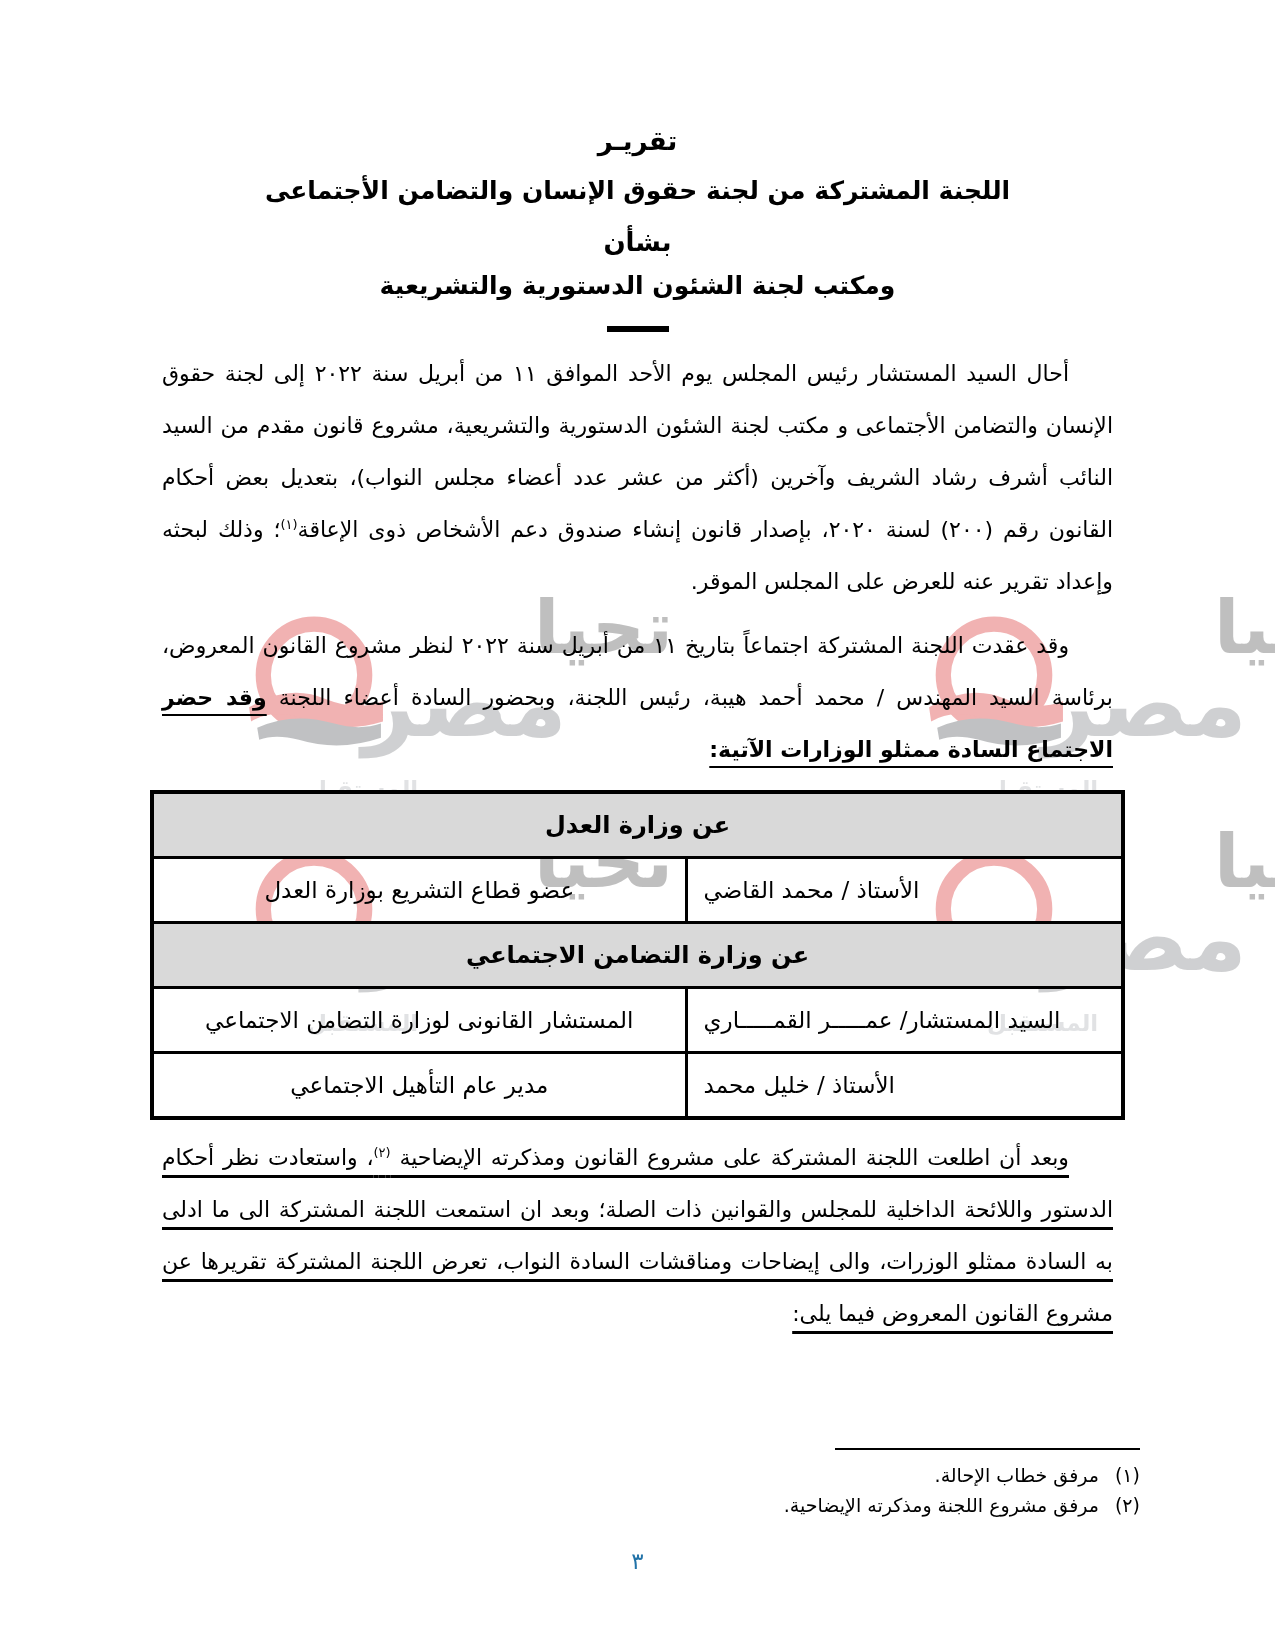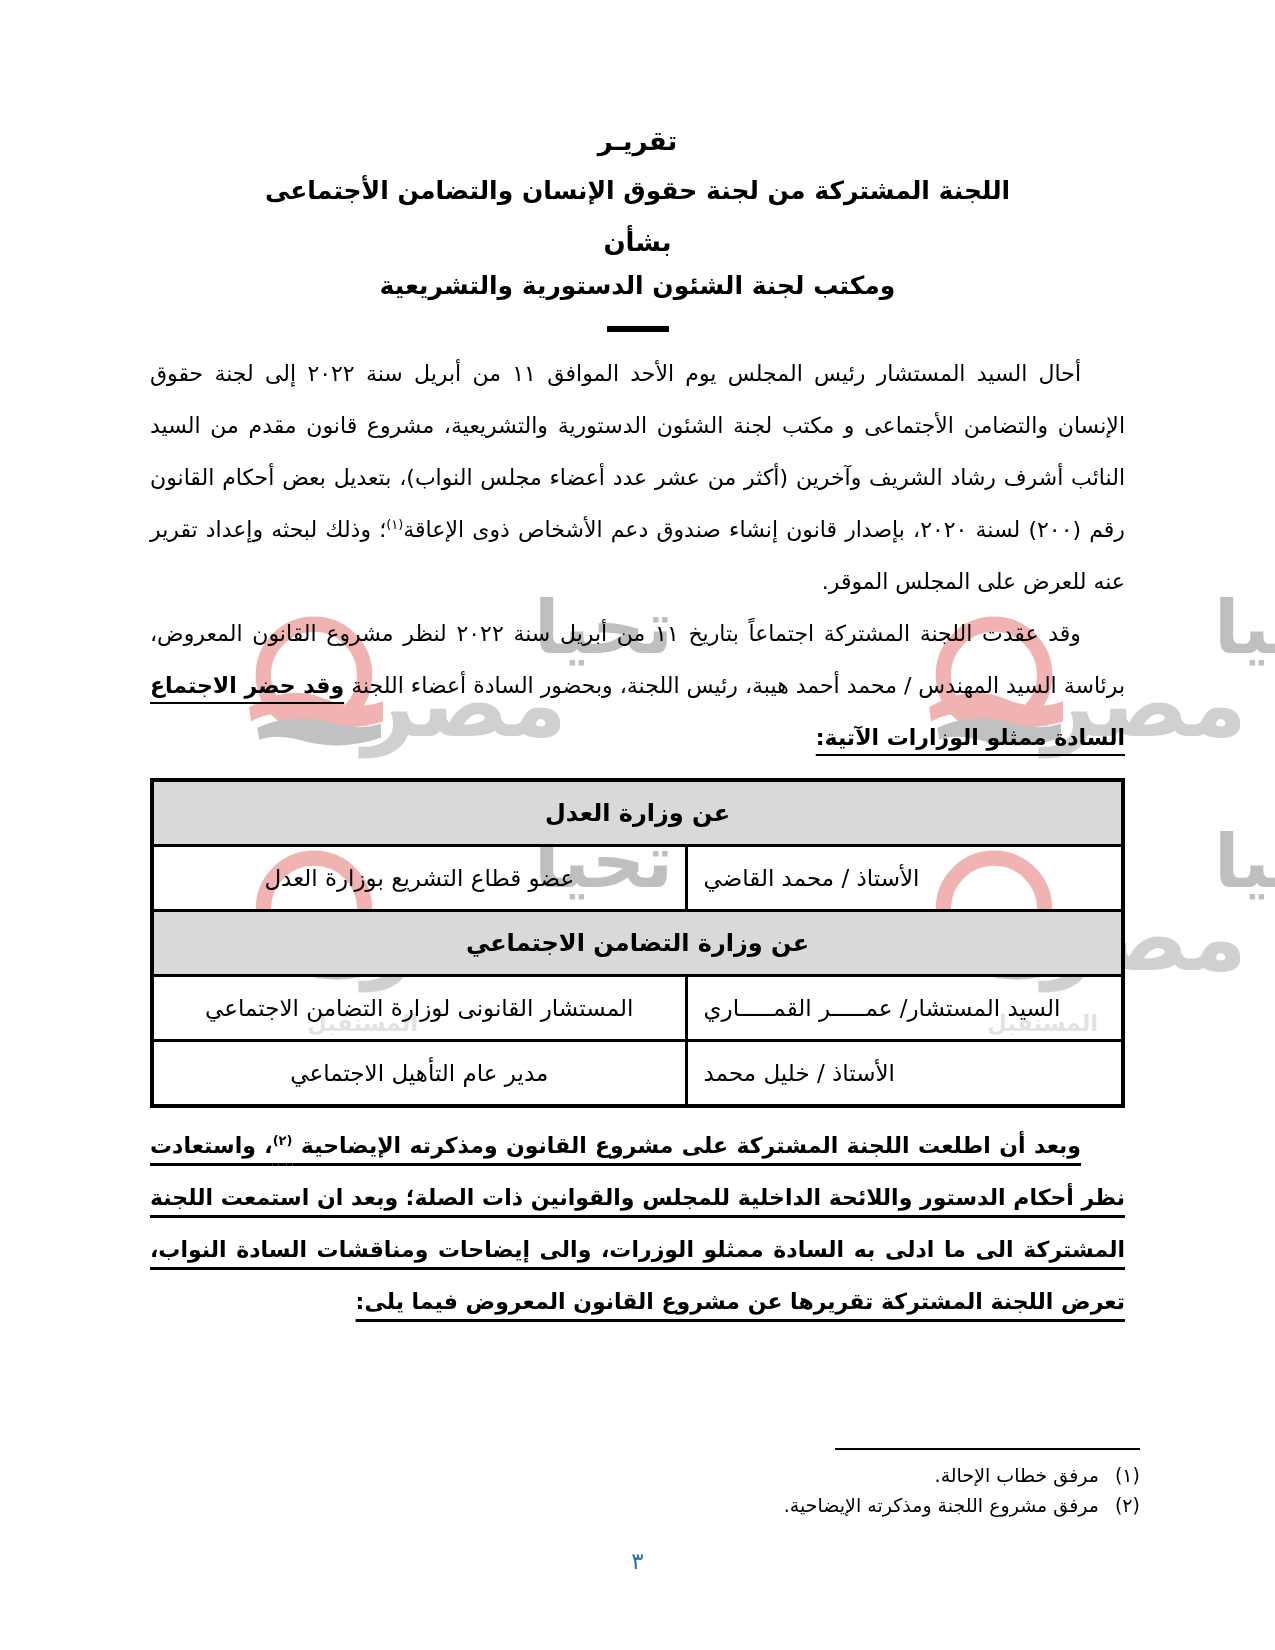--- a/index.html
+++ b/index.html
@@ -13,26 +13,26 @@
   .hdr-line{text-align:center;font-weight:bold;}
   .hdr-report{font-size:26px;margin-bottom:20px;}
   .hdr-committee{font-size:25px;margin-bottom:22px;}
   .hdr-office{font-size:25px;margin-bottom:22px;}
   .hdr-regarding{font-size:26px;margin-bottom:14px;}
 
   .big-title{font-size:25px;font-weight:bold;text-align:center;line-height:50px;letter-spacing:-0.3px;}
 
   .title-rule{width:62px;height:6px;background:#000;margin:26px auto 0 auto;}
 
-  .para{font-size:22px;line-height:52px;text-align:justify;margin:0;}
+  .para{font-size:22px;line-height:52px;text-align:justify;margin:12px;}
   .para.indent{text-indent:44px;}
   .para sup{font-size:13px;line-height:0;}
   .bold-u{font-weight:bold;text-decoration:underline;text-underline-offset:9px;text-decoration-thickness:2px;}
   .para-first{margin-top:16px;}
-  .para-bold{font-weight:bold;text-decoration:underline;text-underline-offset:10px;text-decoration-thickness:2.5px;margin-top:12px;}
+  .para-bold{font-weight:normal;text-decoration:underline;text-underline-offset:10px;text-decoration-thickness:2.5px;margin-top:12px;}
 
   table.attendees{width:100%;border-collapse:collapse;border:4px solid #000;margin:14px 0 4px 16px;}
   table.attendees td{border:3px solid #000;font-size:23px;padding:6px 16px;height:50px;vertical-align:middle;}
   table.attendees tr.sec-hdr td{background:#d9d9d9;font-weight:bold;text-align:center;font-size:24px;}
   table.attendees td.name{width:45%;text-align:left;}
   table.attendees td.role{width:55%;text-align:center;}
 
   .footnotes{position:absolute;top:1448px;right:135px;left:150px;z-index:2;}
   .fn-rule{width:305px;height:2px;background:#000;margin-left:auto;margin-right:0;margin-bottom:10px;}
   .fn-row{display:flex;gap:16px;font-size:19px;line-height:30px;}

